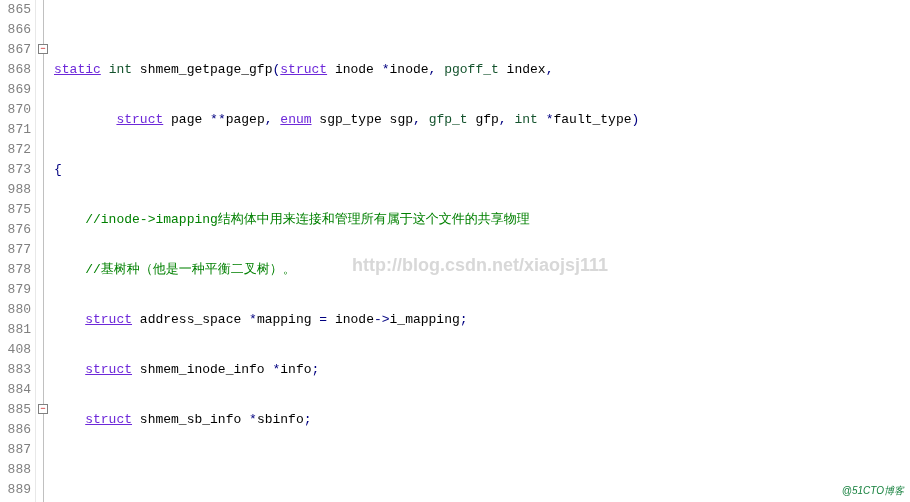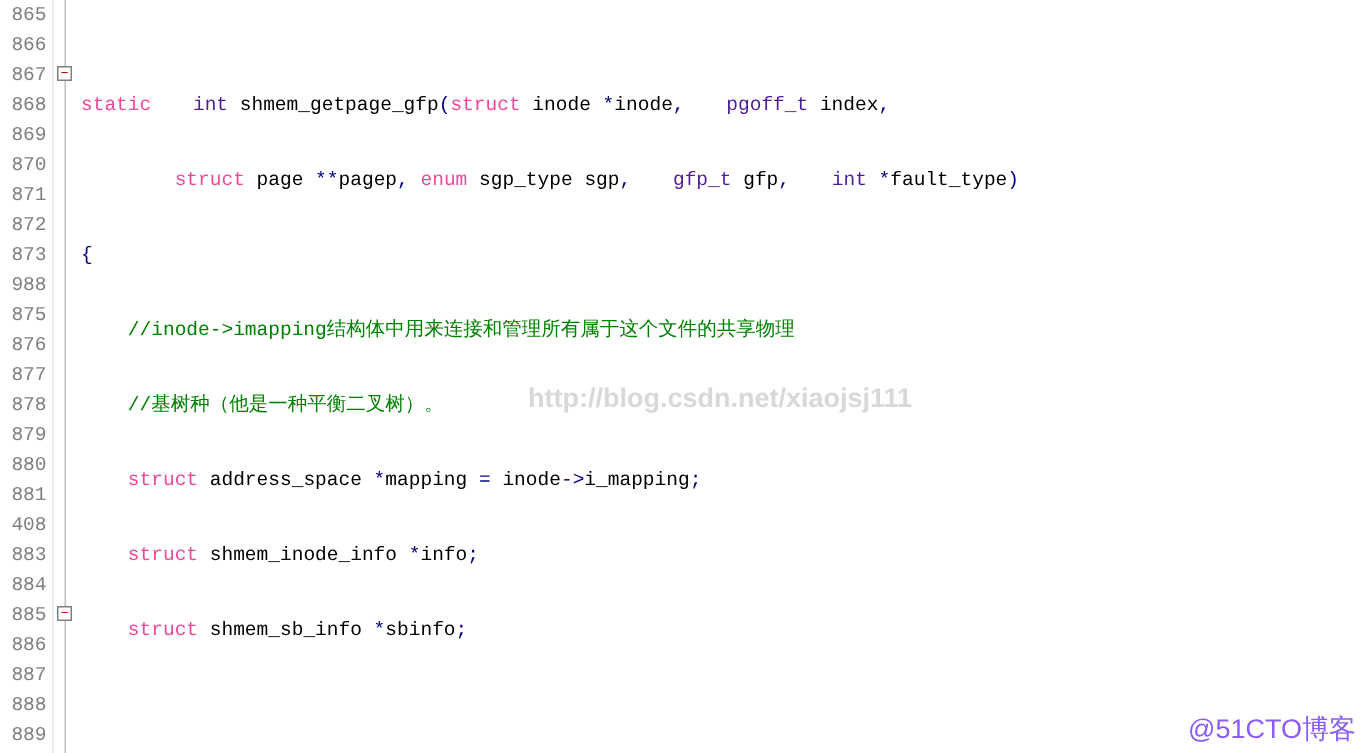--- a/index.html
+++ b/index.html
@@ -60,43 +60,44 @@
     background: #ffffff;
     padding-left: 2px;
     white-space: pre;
     color: #000000;
     position: relative;
   }
   .code-line {
     height: 20px;
     line-height: 20px;
   }
-  .kw { color: #ec4899; }
-  .tp { color: #4c1d95; margin-left: 20px; }
+  .kw { color: #6d28d9; text-decoration: underline; }
+  .tp { color: #14532d; }
   .cm { color: #008000; }
   .op { color: #000080; }
   .watermark {
     position: absolute;
     left: 300px;
     top: 255px;
     color: #d8d8d8;
     font-family: Arial, sans-serif;
     font-size: 18px;
     pointer-events: none;
     z-index: 0;
     font-weight: bold;
   }
   .brand {
     position: absolute;
     right: 6px;
     bottom: 4px;
-    color: #8b5cf6;
+    color: #15803d;
     font-family: Arial, sans-serif;
-    font-size: 18px;
+    font-size: 10px;
     pointer-events: none;
+    font-style: italic;
   }
 </style>
 </head>
 <body>
 
 <div class="editor">
   <div class="gutter" id="gutter">
       <div>865</div>
       <div>866</div>
       <div>867</div>

